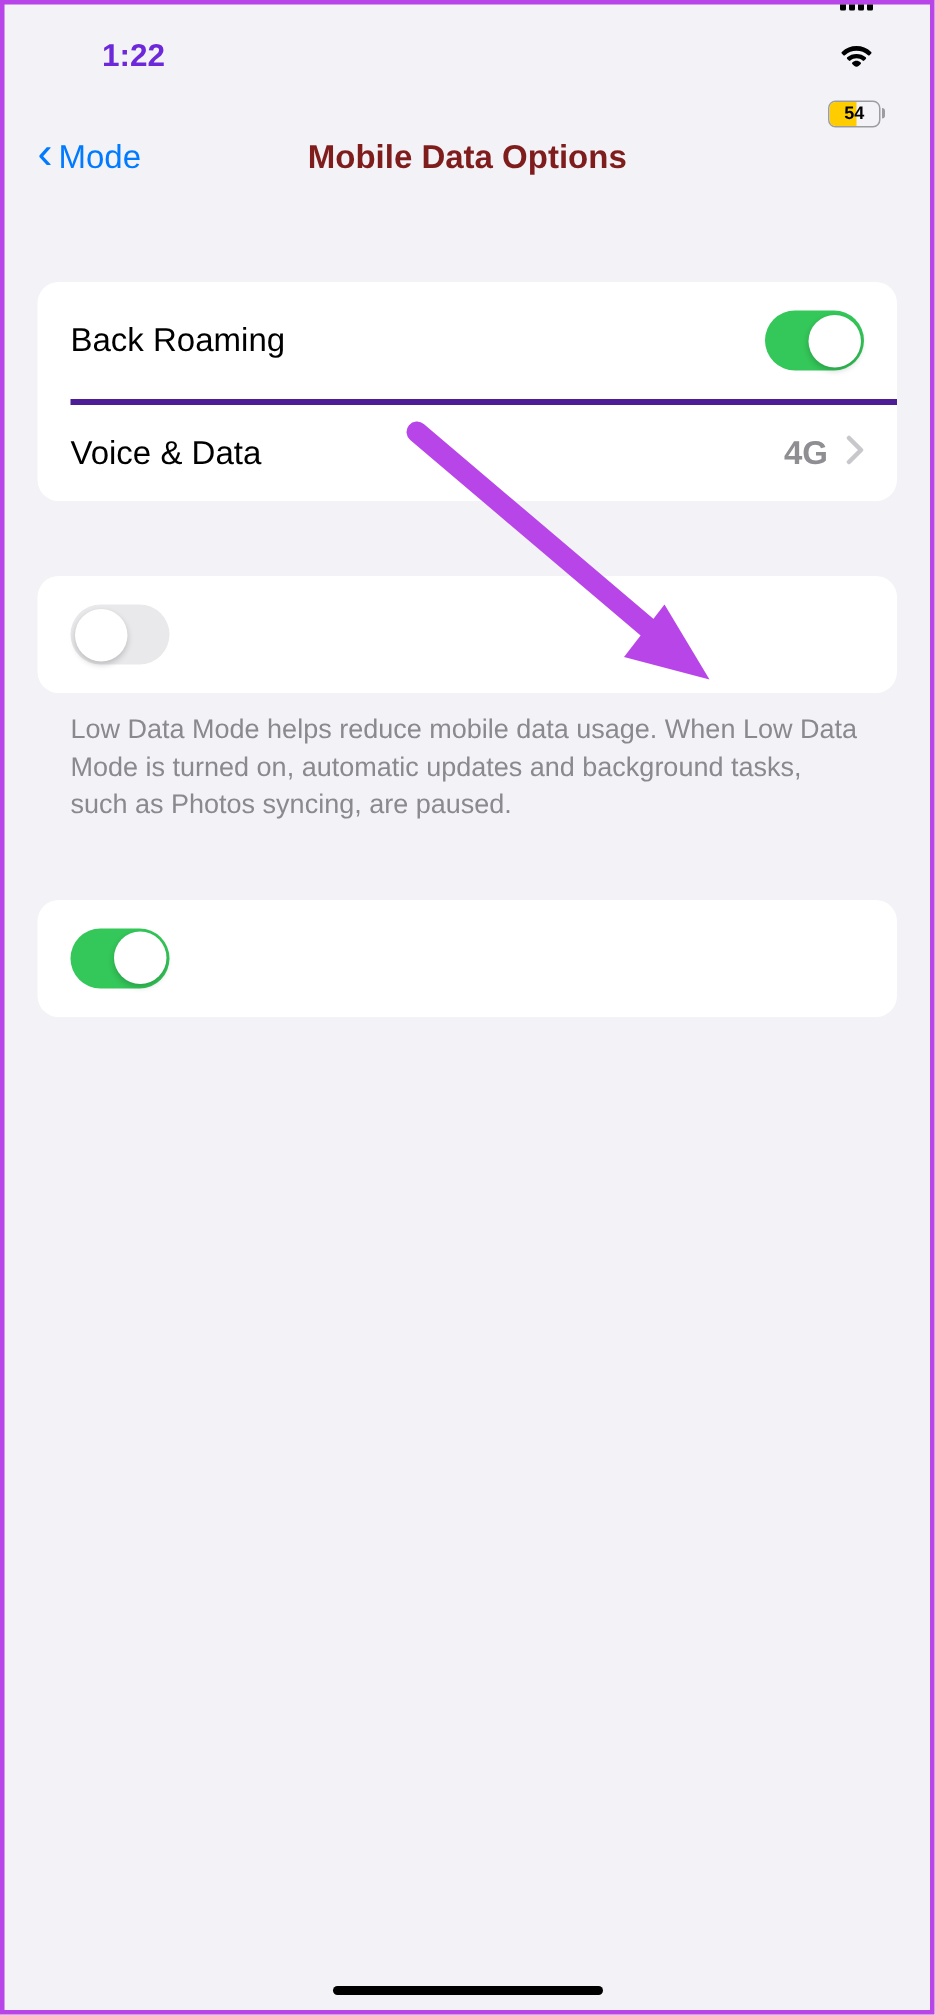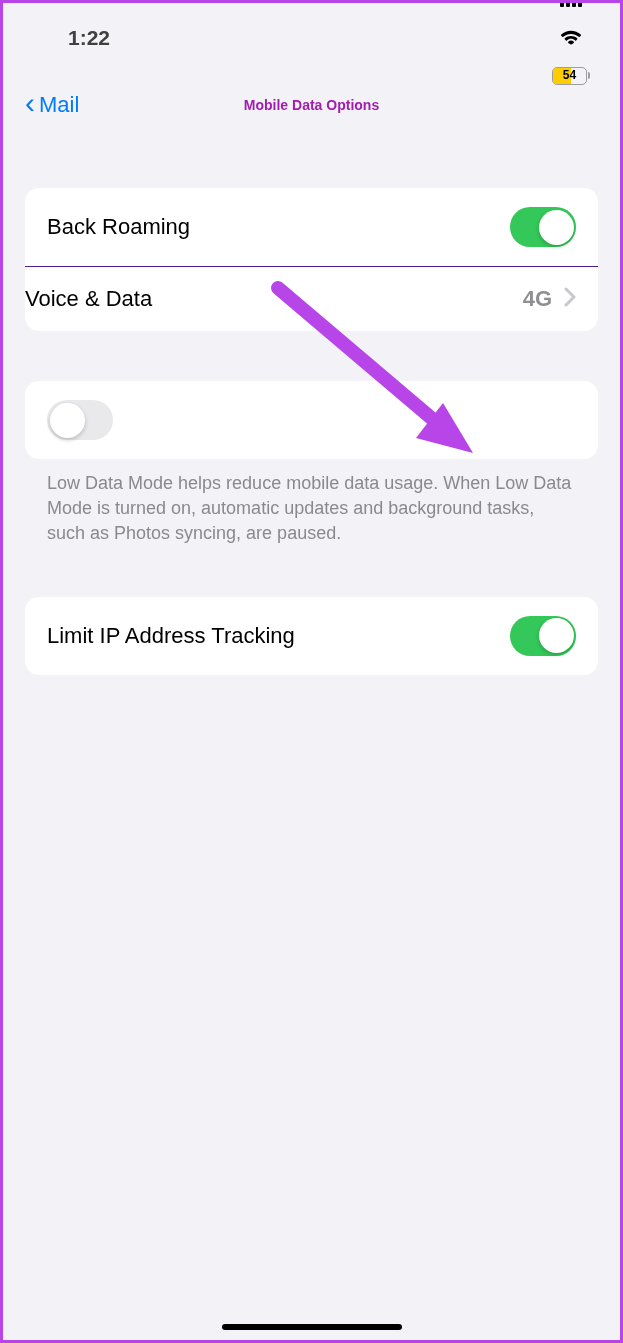--- a/index.html
+++ b/index.html
@@ -20,21 +20,21 @@
     .status-bar {
       display: flex;
       justify-content: space-between;
       align-items: center;
       padding: 22px 30px 10px 65px;
       height: 58px;
     }
     .status-time {
       font-size: 21px;
       font-weight: 600;
-      color: #404040;
+      color: #6d28d9;
     }
     .status-icons {
       display: flex;
       align-items: center;
       gap: 22px;
       flex-direction: column;
     }
     .cellular-bars {
       display: flex;
       align-items: flex-end;
@@ -104,44 +104,45 @@
     .back-chevron {
       font-size: 30px;
       font-weight: 500;
       line-height: 1;
       margin-top: -3px;
     }
     .nav-title {
       position: absolute;
       left: 0; right: 0;
       text-align: center;
-      font-size: 14px;
+      font-size: 22px;
       font-weight: 600;
-      color: #a21caf;
+      color: #7f1d1d;
       pointer-events: none;
     }
     .content {
       padding: 0 22px;
     }
     .section {
       background: #fff;
       border-radius: 14px;
       margin-top: 50px;
     }
     .section.first { margin-top: 52px; }
     .section.tight { margin-top: 50px; }
     .row {
       display: flex;
       align-items: center;
       justify-content: space-between;
       padding: 19px 22px;
       min-height: 60px;
     }
     .row + .row {
-      border-top: 1px solid #4c1d95;
+      border-top: 4px solid #4c1d95;
+      margin-left: 22px;
       padding-left: 0;
     }
     .row-label {
       font-size: 22px;
       color: #000;
     }
     .row-right {
       display: flex;
       align-items: center;
       gap: 12px;
@@ -219,21 +220,21 @@
         <div class="battery-text">54</div>
       </div>
       <div class="battery-tip"></div>
     </div>
   </div>
 </div>
 
 <div class="nav-bar">
   <div class="back-btn">
     <span class="back-chevron">‹</span>
-    <span>Mail</span>
+    <span>Mode</span>
   </div>
   <div class="nav-title">Mobile Data Options</div>
 </div>
 
 <div class="content">
   <div class="section first">
     <div class="row">
       <div class="row-label">Back Roaming</div>
       <div class="toggle on">
           <div class="toggle-knob"></div>
@@ -256,21 +257,20 @@
     <div class="row">
       <div class="toggle off">
           <div class="toggle-knob"></div>
         </div>
     </div>
   </div>
   <div class="footer-text">Low Data Mode helps reduce mobile data usage. When Low Data Mode is turned on, automatic updates and background tasks, such as Photos syncing, are paused.</div>
 
   <div class="section tight">
     <div class="row">
-      <div class="row-label">Limit IP Address Tracking</div>
       <div class="toggle on">
           <div class="toggle-knob"></div>
         </div>
     </div>
   </div>
 </div>
 
 <svg class="arrow-annotation" width="220" height="210" viewBox="0 0 220 210">
   <line x1="10" y1="10" x2="175" y2="150" stroke="#b845e8" stroke-width="14" stroke-linecap="round"></line>
   <polygon points="205,175 148,160 175,125" fill="#b845e8"></polygon>

